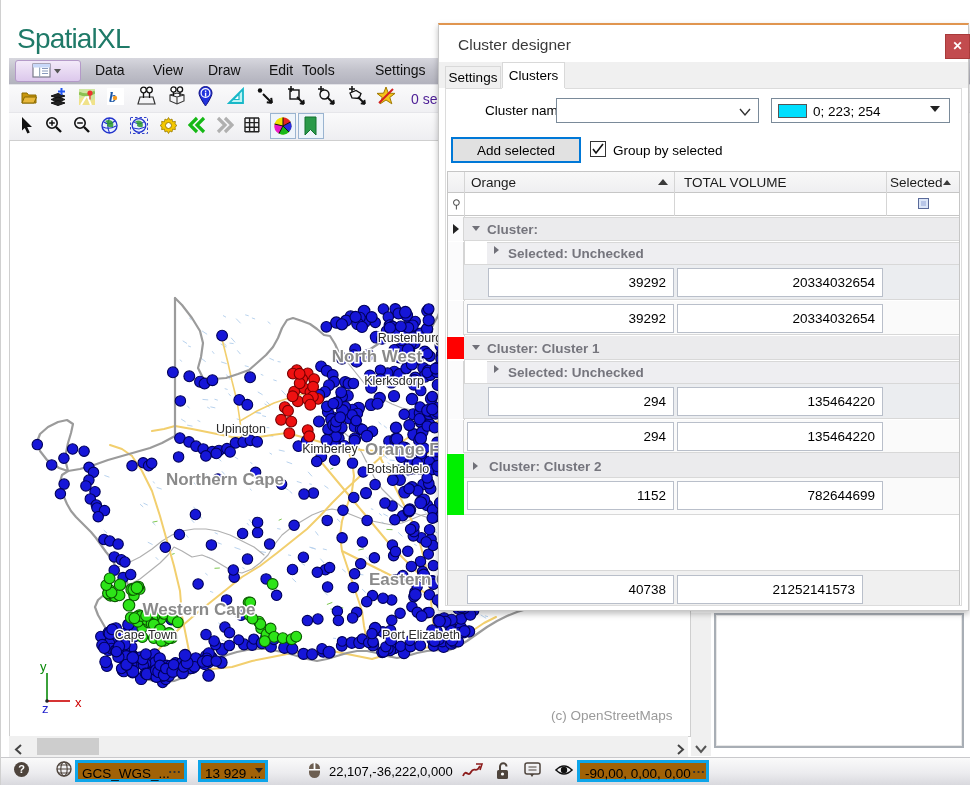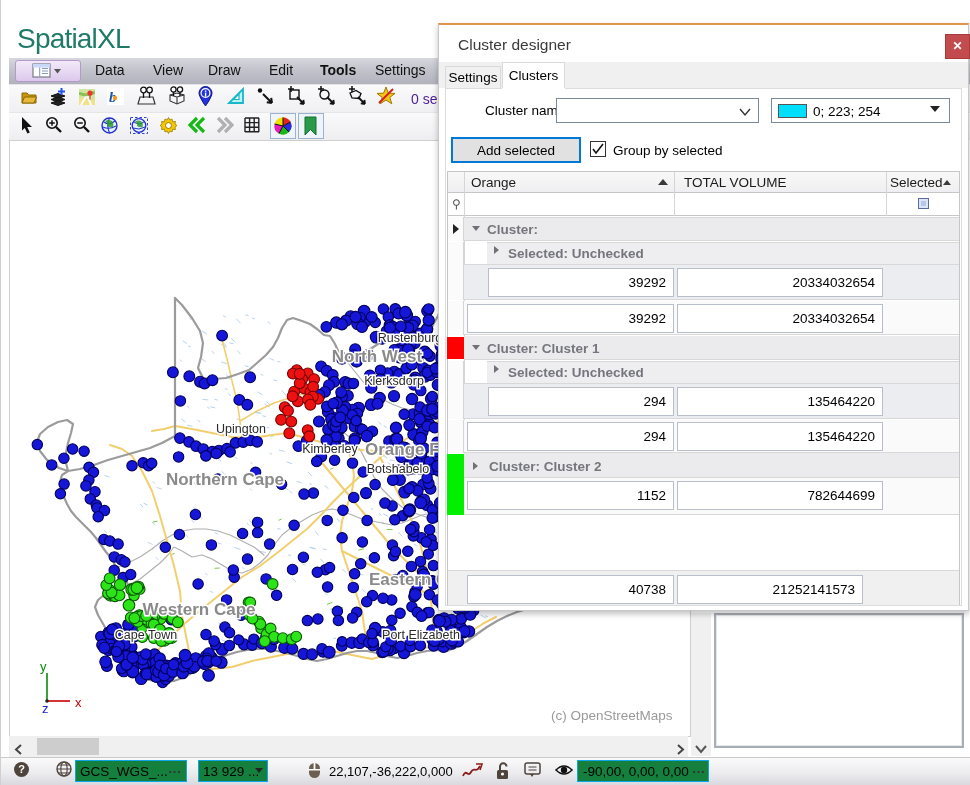--- a/index.html
+++ b/index.html
@@ -18,21 +18,21 @@
 
 #map { left:8px; top:140px; width:682px; height:597px; border:1px solid #cfcfcf; background:#fff; overflow:hidden; }
 
 #hscroll { left:8px; top:736px; width:679px; height:21px; background:#f0f0f0; }
 #hthumb { left:36px; top:738px; width:62px; height:17px; background:#cdcdcd; }
 #vscroll { left:690px; top:613px; width:20px; height:143px; background:#f0f0f0; }
 
 #rpanel { left:713px; top:613px; width:250px; height:135px; background:#fff; border:2px solid #a8aeb5; box-shadow: inset 0 0 0 1px #e8e8e8; }
 
 #statusbar { left:0px; top:757px; width:970px; height:28px; background:linear-gradient(#fafafa 0%,#ececef 55%,#d9d9de 100%); border-top:1px solid #c9c9cc; }
-.sbox { background:#15803d; border:1px solid #0ea5e9; height:22px; top:760px; font-size:13.5px; color:#000; }
+.sbox { background:#a16207; border:3px solid #0ea5e9; height:22px; top:760px; font-size:13.5px; color:#000; }
 
 #dlg { left:437px; top:23px; width:531px; height:588px; background:#fff; border:1px solid #c8c8c8; border-top:2px solid #e0954f; box-shadow:0 3px 6px rgba(0,0,0,0.25); }
 #dlgtitle { left:457px; top:36px; font-size:15.5px; color:#3a3a3a; }
 #dlgclose { left:944px; top:34px; width:25px; height:25px; background:#c24b4e; border:1px solid #a83a3a; color:#fff; text-align:center; line-height:23px; font-size:12px; font-weight:bold; }
 #tabstrip { left:438px; top:62px; width:529px; height:26px; background:#f0f0f0; }
 #tabset { left:444px; top:66px; width:56px; height:23px; background:#f0f0f0; border:1px solid #d9d9d9; border-bottom:none; text-align:center; font-size:13.5px; padding-top:3px; }
 #tabclu { left:501px; top:62px; width:63px; height:27px; background:#fff; border:1px solid #d9d9d9; border-bottom:none; text-align:center; font-size:13.5px; padding-top:5px; }
 #content { left:444px; top:88px; width:517px; height:518px; background:#fff; border:1px solid #dcdcdc; border-top:none; }
 .lbl { font-size:13.5px; color:#000; }
 #combo1 { left:555px; top:98px; width:203px; height:25px; background:#fff; border:1px solid #7a8a99; }
@@ -57,21 +57,21 @@
         <rect x="1" y="1" width="17" height="13" fill="#fff" stroke="#7a7a8a" stroke-width="1.2"></rect>
         <rect x="1" y="1" width="17" height="3.5" fill="#c8d8f8"></rect>
         <rect x="7" y="4.5" width="1.2" height="9.5" fill="#9ab"></rect>
         <path d="M10 5.5 H16 M10 8 H16 M10 10.5 H16" stroke="#8899bb" stroke-width="1"></path>
         <path d="M22 6 L29 6 L25.5 10.5 Z" fill="#555"></path>
       </svg></div>
   <div class="menuitem abs" style="left:94px;">Data</div>
   <div class="menuitem abs" style="left:152px;">View</div>
   <div class="menuitem abs" style="left:207px;">Draw</div>
   <div class="menuitem abs" style="left:268px;">Edit</div>
-  <div class="menuitem abs" style="left:319px;font-weight:bold;">Tools</div>
+  <div class="menuitem abs" style="left:301px;">Tools</div>
   <div class="menuitem abs" style="left:374px;">Settings</div>
   <div id="tb1" class="abs"></div>
   <div id="tb2" class="abs"></div>
 
   <div class="abs" style="left:20px; top:90px;"><svg width="16" height="14">
         <path d="M1 3 L6 3 L7.5 5 L15 5 L15 13 L1 13 Z" fill="#c8960c" stroke="#8a6a00" stroke-width="1"></path>
         <path d="M1 13 L3.5 7 L15.5 7 L13 13 Z" fill="#e8b83c" stroke="#8a6a00" stroke-width="1"></path>
       </svg></div>
   <div class="abs" style="left:48px; top:87px;"><svg width="18" height="20">
         <g stroke="#111" fill="#222">

